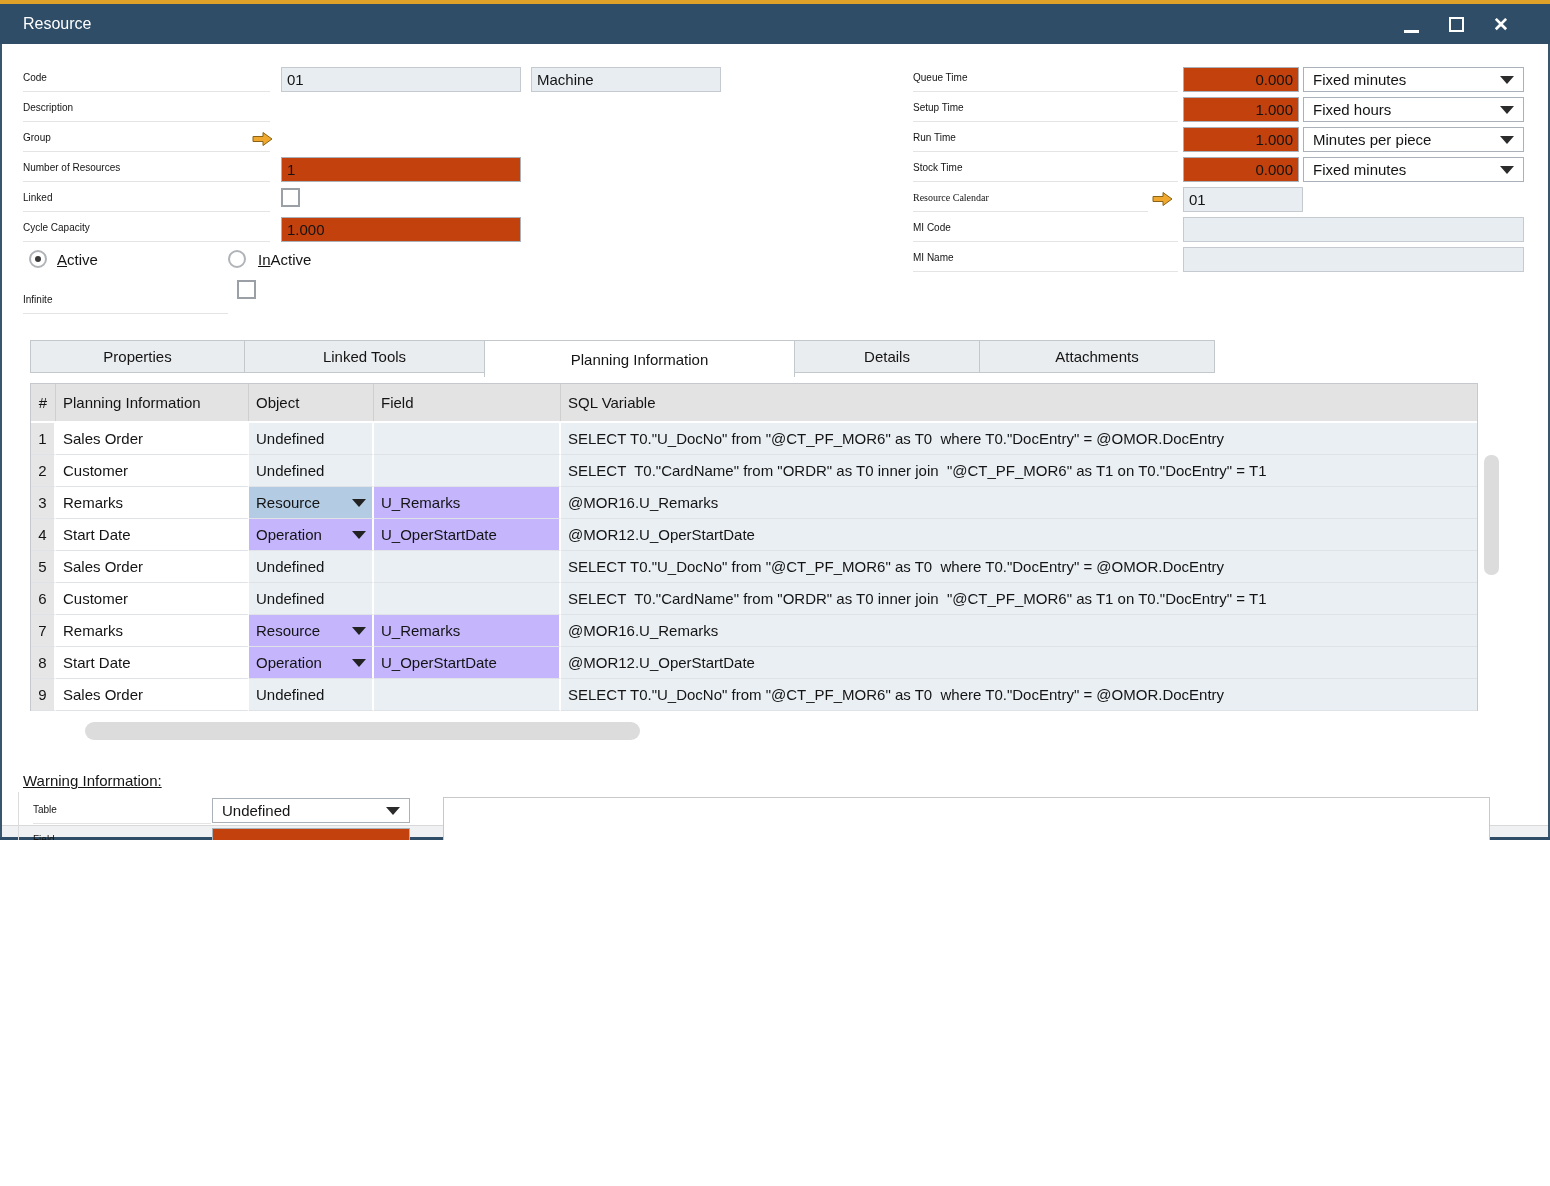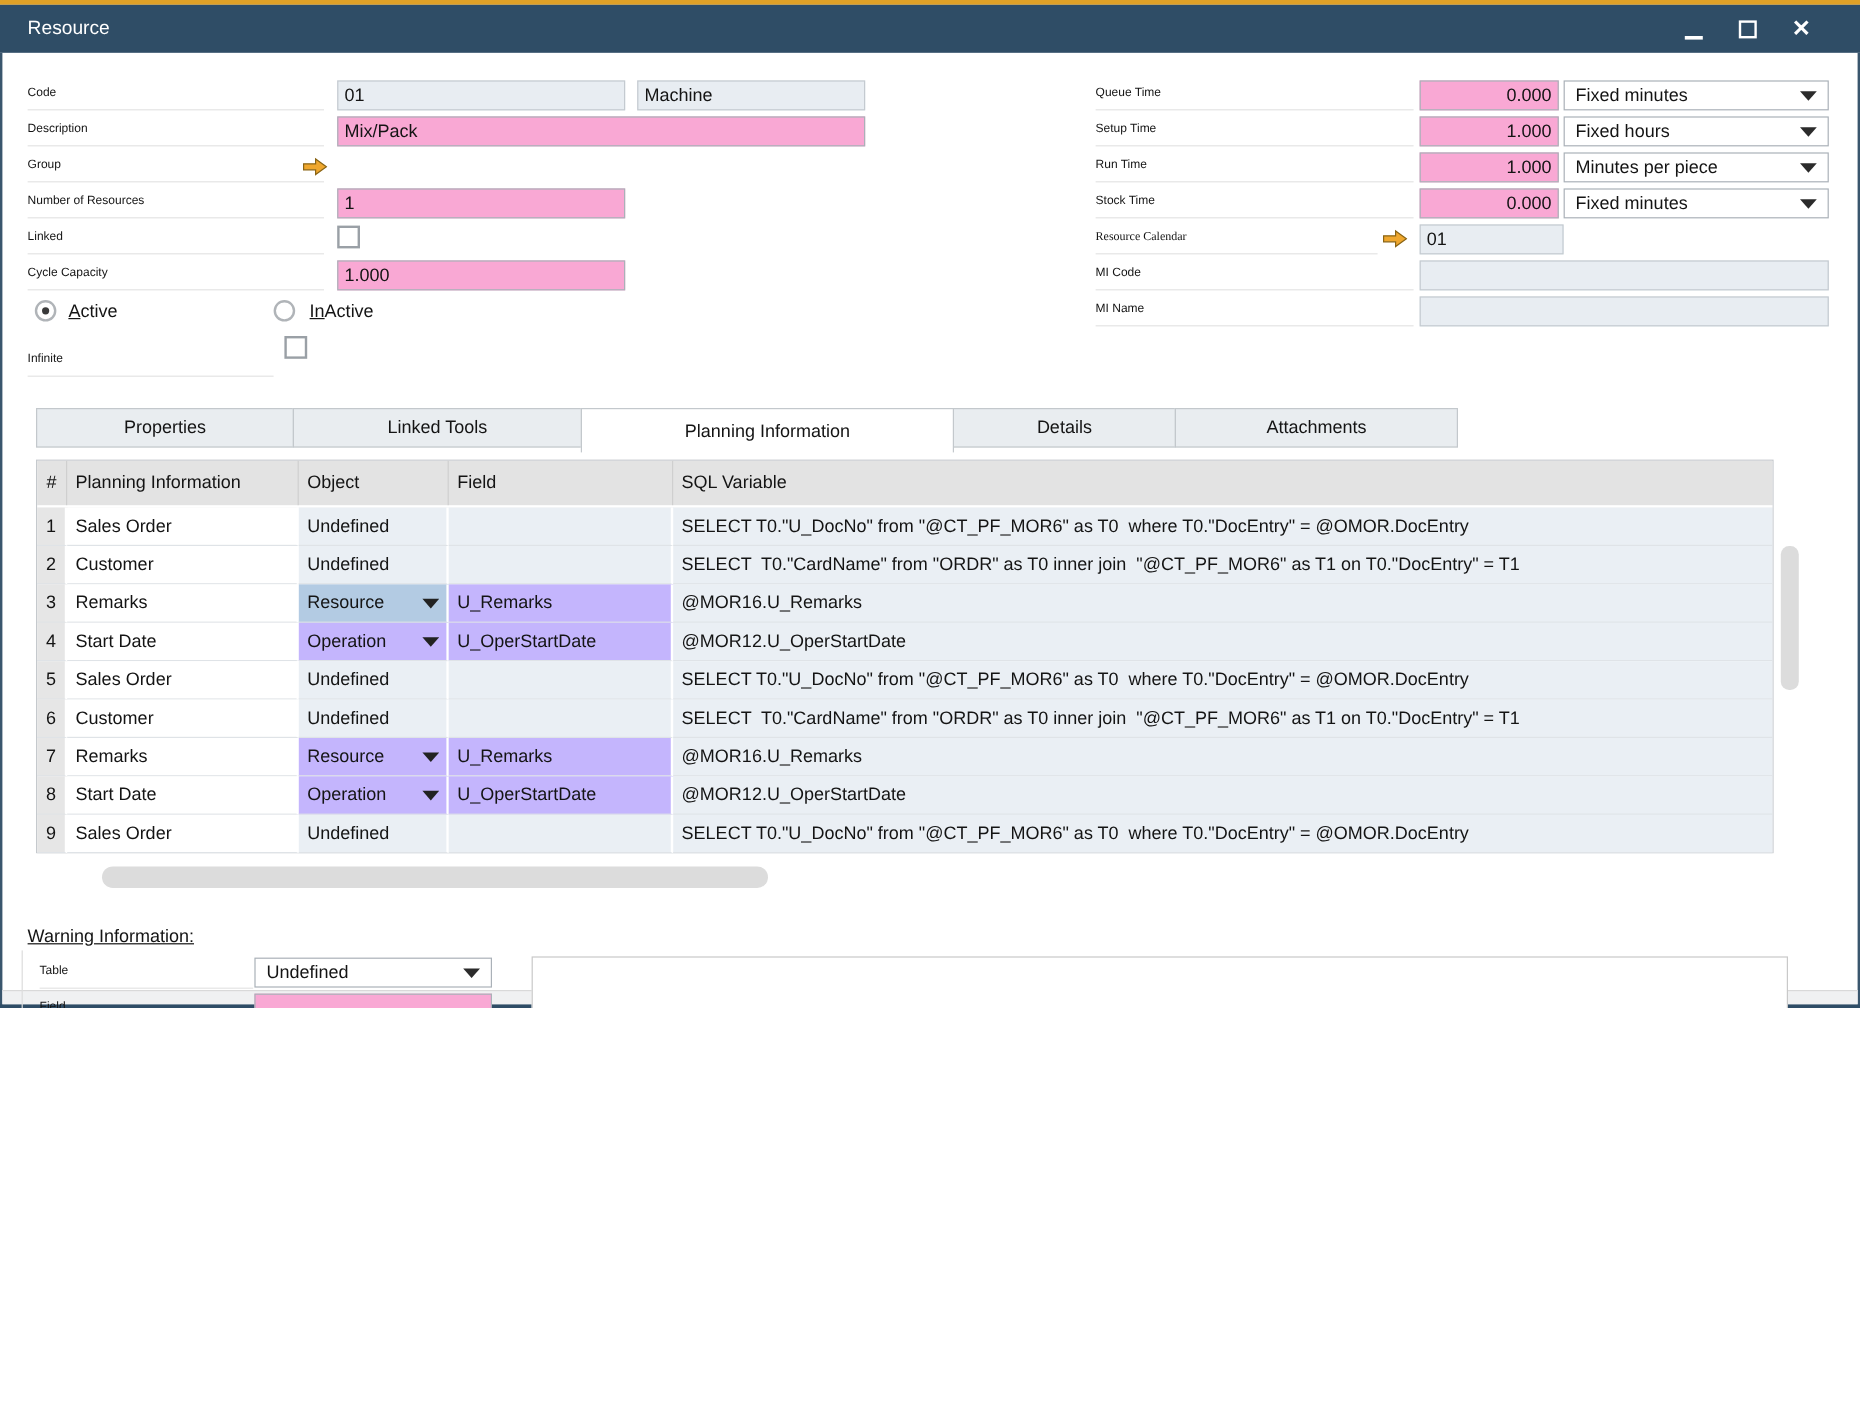--- a/index.html
+++ b/index.html
@@ -16,21 +16,21 @@
   .wc-min i { display:block; width:15px; height:3px; background:#ffffff; }
   .wc-max i { display:block; width:15px; height:15px; border:2px solid #ffffff; }
   .wc-close { color:#ffffff; font-size:19px; font-weight:bold; line-height:1; }
   .edge-left   { position:absolute; left:0; top:44px; width:2px; height:1142px; background:#3a566d; }
   .edge-right  { position:absolute; right:0; top:44px; width:2px; height:1142px; background:#3a566d; }
   .edge-bottom { position:absolute; left:0; bottom:0; width:1550px; height:3px; background:#2f4d66; }
   .status-strip{ position:absolute; left:2px; bottom:3px; width:1546px; height:12px; background:#f0f1f2; border-top:1px solid #d9d9d9; }
 
   
   .flabel { position:absolute; height:26px; line-height:24px; font-size:10px; border-bottom:1px solid #e4e4e4; }
-  .tinput { position:absolute; height:25px; border:1px solid #aab1b8; background:#f9a8d4; font-size:15px; font-family:"Liberation Sans",sans-serif; padding:0 5px; color:#141414; }
+  .tinput { position:absolute; height:25px; border:1px solid #aab1b8; background:#c2410c; font-size:15px; font-family:"Liberation Sans",sans-serif; padding:0 5px; color:#141414; }
   .tinput.ro { background:#e8edf2; border-color:#c4cad0; }
   .tinput.num { text-align:right; }
   .combo { position:absolute; height:25px; border:1px solid #aab1b8; background:#ffffff; display:flex; align-items:center; padding:0 9px; font-size:15px; cursor:pointer; }
   .combo .tri { margin-left:auto; width:0; height:0; border-left:7px solid transparent; border-right:7px solid transparent; border-top:8px solid #2b2b2b; }
   .cb { position:absolute; width:19px; height:19px; border:2px solid #9aa0a6; background:#ffffff; cursor:pointer; }
   .radio { position:absolute; width:18px; height:18px; border:2px solid #b0b4b8; border-radius:50%; background:#ffffff; cursor:pointer; }
   .radio.sel::after { content:""; position:absolute; left:4px; top:4px; width:6px; height:6px; border-radius:50%; background:#3a3a3a; }
   .rlabel { position:absolute; font-size:15px; height:22px; line-height:22px; cursor:default; }
   .rlabel u { text-decoration:underline; }
   .link-arrow { position:absolute; width:21px; height:16px; cursor:pointer; }
@@ -93,21 +93,20 @@
   <div class="edge-left"></div>
   <div class="edge-right"></div>
   <div class="status-strip"></div>
   <div class="edge-bottom"></div>
 
   <div class="flabel" style="left:23px; top:66px;  width:247px;">Code</div>
   <input class="tinput ro" style="left: 281px; top: 67px; width: 240px;" value="01">
   <input class="tinput ro" style="left: 531px; top: 67px; width: 190px;" value="Machine">
 
   <div class="flabel" style="left:23px; top:96px;  width:247px;">Description</div>
-  <input class="tinput" style="left: 281px; top: 97px; width: 440px;" value="Mix/Pack">
 
   <div class="flabel" style="left:23px; top:126px; width:247px;">Group</div>
   <svg class="link-arrow" style="left:252px; top:131px;" viewBox="0 0 21 16">
       <path d="M1 5.5 h10 V1.5 l9 6.5 -9 6.5 V10.5 H1 z" fill="#efa72e" stroke="#8a6414" stroke-width="1"></path>
     </svg>
 
   <div class="flabel" style="left:23px; top:156px; width:247px;">Number of Resources</div>
   <input class="tinput" style="left: 281px; top: 157px; width: 240px;" value="1">
 
   <div class="flabel" style="left:23px; top:186px; width:247px;">Linked</div>

